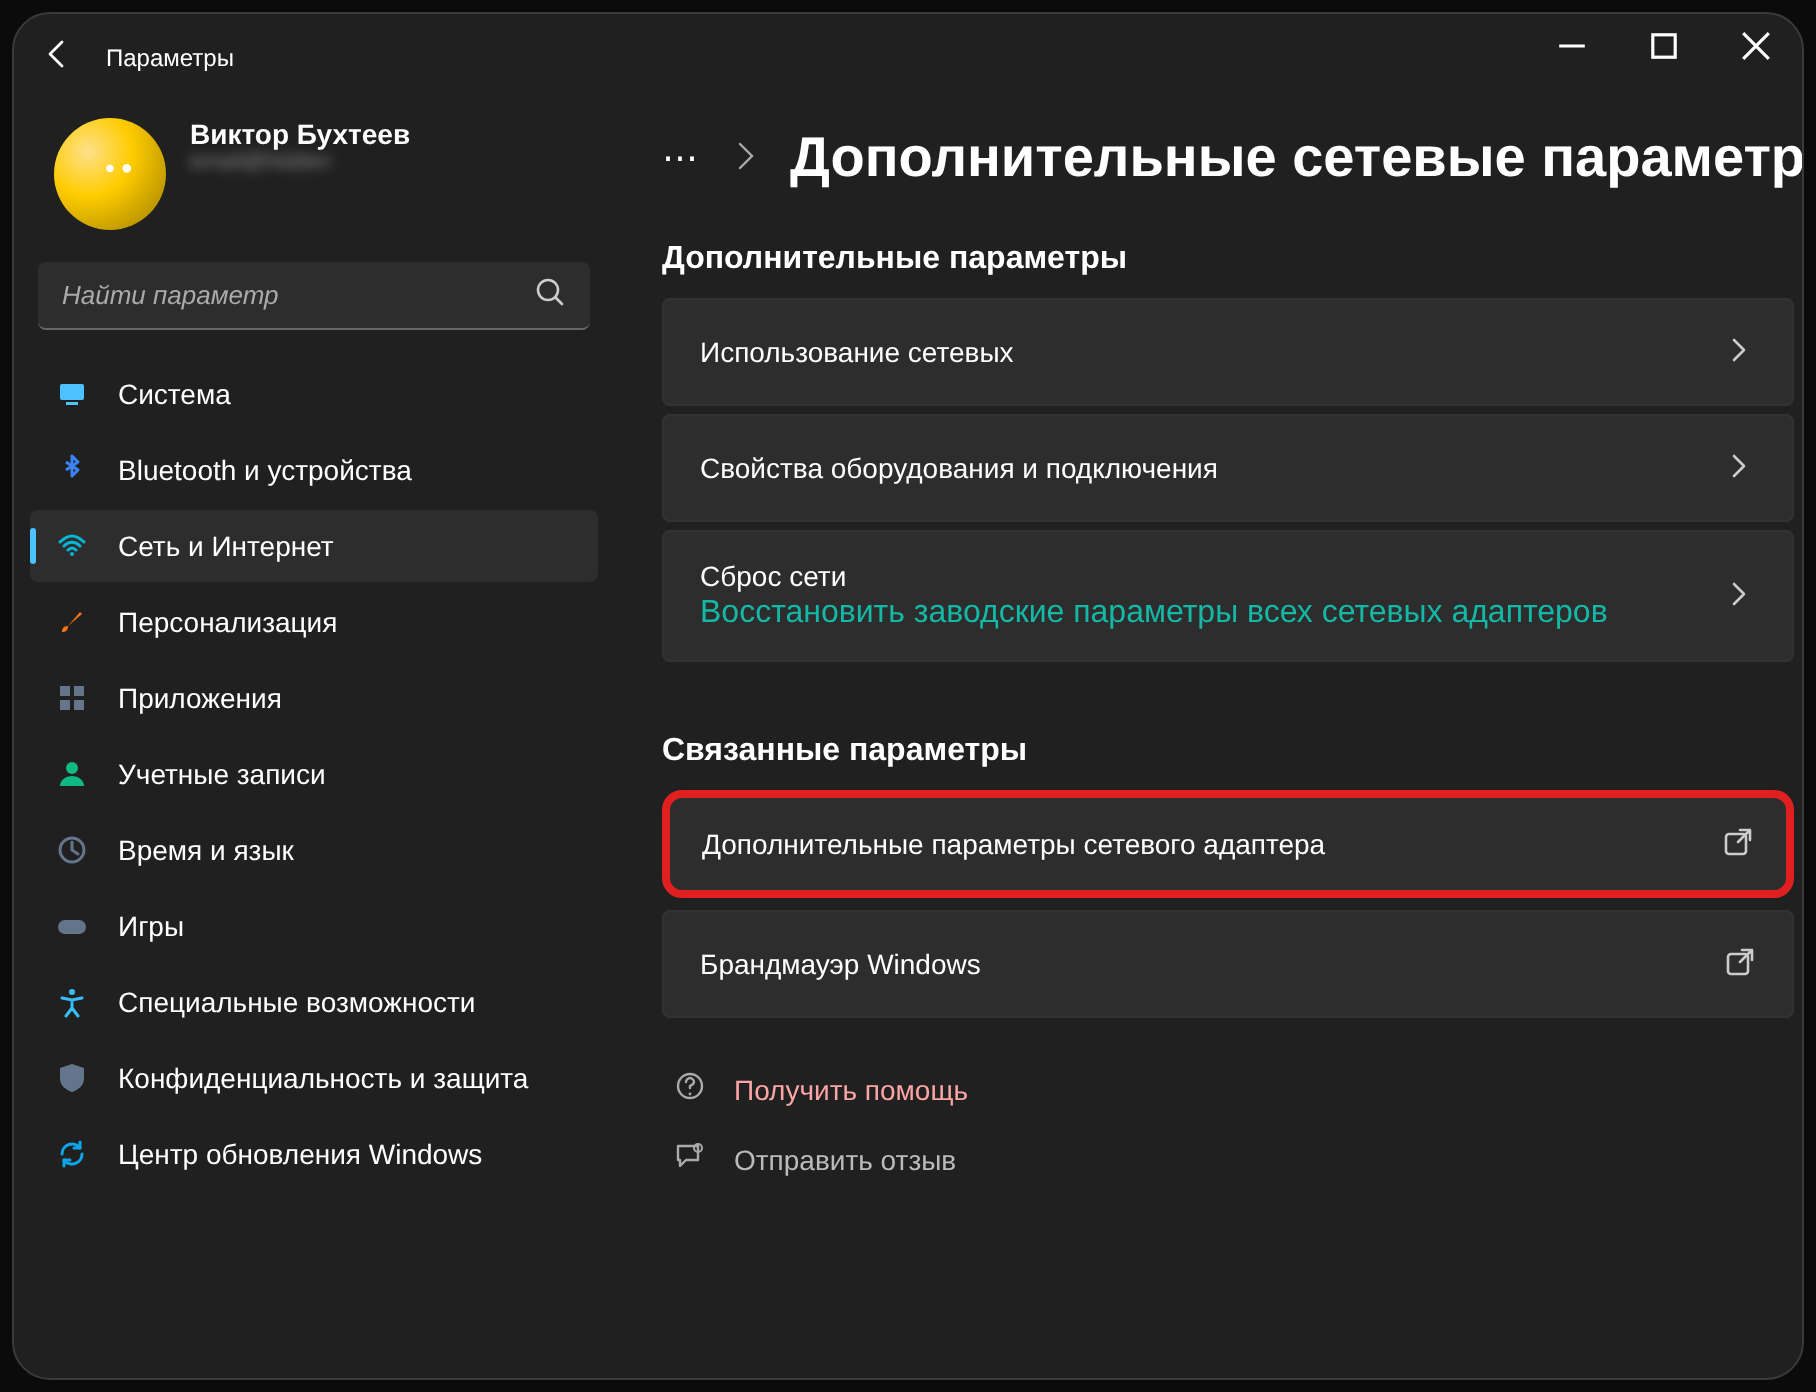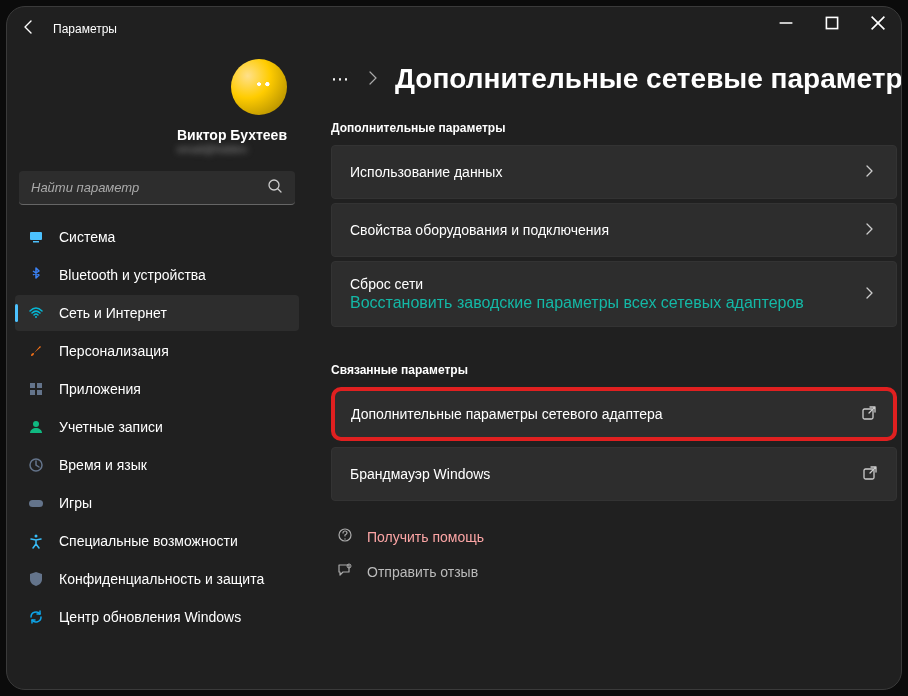--- a/index.html
+++ b/index.html
@@ -11,21 +11,21 @@
   }
   .titlebar {
     height: 44px; display: flex; align-items: center; padding-left: 14px;
   }
   .back-arrow { width: 32px; font-size: 16px; color: #fff; }
   .title { font-size: 12px; color: #fff; }
   .win-controls { position: absolute; right: 0; top: 0; display: flex; }
   .win-btn { width: 46px; height: 32px; display: flex; align-items: center; justify-content: center; font-size: 11px; color: #fff; }
   .content { display: flex; height: calc(100% - 44px); }
   .sidebar { width: 300px; padding: 0 8px; flex-shrink: 0; }
-  .profile { display: flex; align-items: flex-end; padding: 8px 12px 10px; gap: 12px; flex-direction: column; }
+  .profile { display: flex; align-items: flex-start; padding: 8px 12px 10px; gap: 12px; }
   .avatar { width: 56px; height: 56px; border-radius: 50%; background: radial-gradient(circle at 30% 30%, #ffe08a 0%, #ffcc00 40%, #9a7b00 100%); flex-shrink:0; position:relative; overflow:hidden;}
   .avatar::after{content:"";position:absolute;inset:0;background:radial-gradient(circle at 65% 45%, #fff 4%, transparent 5%), radial-gradient(circle at 50% 45%, #fff 4%, transparent 5%);}
   .profile-text .name { font-size: 14px; font-weight: 600; }
   .profile-text .email { font-size: 11px; color: #888; filter: blur(3px); user-select:none;}
   .search {
     margin: 6px 4px 10px; background: #2d2d2d; border-radius: 4px;
     height: 34px; display: flex; align-items: center; padding: 0 12px;
     border-bottom: 1px solid #666;
   }
   .search input {
@@ -42,21 +42,21 @@
   .nav-item.selected::before {
     content: ""; position: absolute; left: 0; top: 9px; bottom: 9px; width: 3px;
     background: #4cc2ff; border-radius: 2px;
   }
   .nav-icon { width: 18px; height: 18px; display: inline-flex; align-items:center; justify-content:center; font-size:14px;}
   .main { flex: 1; padding: 0 4px 0 24px; overflow: hidden; }
   .breadcrumb { display: flex; align-items: center; gap: 14px; height: 56px; }
   .bc-more { font-size: 18px; color: #fff; letter-spacing:2px;}
   .bc-chevron { font-size: 12px; color: #aaa; }
   .bc-title { font-size: 28px; font-weight: 600; white-space: nowrap; }
-  .section-label { font-size: 12px; font-weight: 600; margin: 14px 0 10px; }
+  .section-label { font-size: 16px; font-weight: 600; margin: 14px 0 10px; }
   .card {
     background: #2d2d2d; border: 1px solid #333; border-radius: 4px;
     padding: 14px 18px; display: flex; align-items: center; margin-bottom: 4px;
     min-height: 54px;
   }
   .card-main { flex: 1; }
   .card-title { font-size: 14px; }
   .card-sub { font-size: 16px; color: #14b8a6; margin-top: 2px; }
   .card .trail { color: #ccc; font-size: 13px; }
   .highlighted { border: 4px solid #e02020; border-radius: 10px; padding: 12px 16px; margin-bottom:6px;}
@@ -226,21 +226,21 @@
               <path d="M2 2l6 6-6 6" stroke="#aaa" stroke-width="1.2" fill="none" stroke-linecap="round"></path>
             </svg>
         </span>
         <span class="bc-title">Дополнительные сетевые параметр</span>
       </div>
 
       <div class="section-label">Дополнительные параметры</div>
       <div id="extra-list">
           <div class="card">
             <div class="card-main">
-              <div class="card-title">Использование данных</div>
+              <div class="card-title">Использование сетевых</div>
             </div>
             <div class="trail"><svg viewBox="0 0 10 16">
                 <path d="M2 3l5 5-5 5" stroke="#ccc" stroke-width="1.3" fill="none" stroke-linecap="round" stroke-linejoin="round"></path>
               </svg></div>
           </div>
           <div class="card">
             <div class="card-main">
               <div class="card-title">Свойства оборудования и подключения</div>
             </div>
             <div class="trail"><svg viewBox="0 0 10 16">

